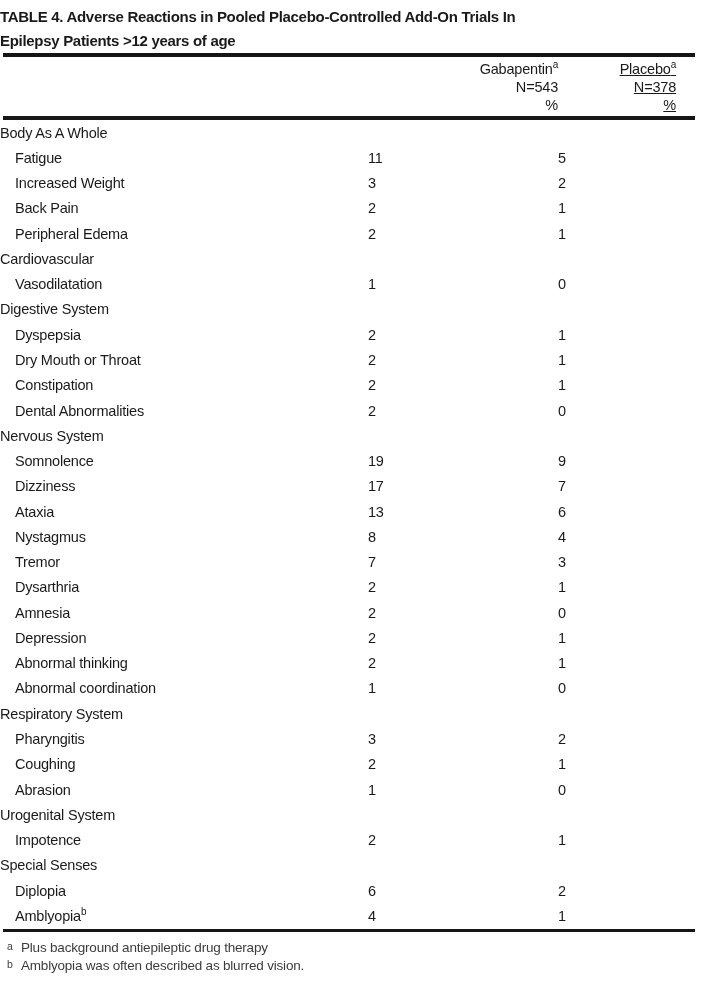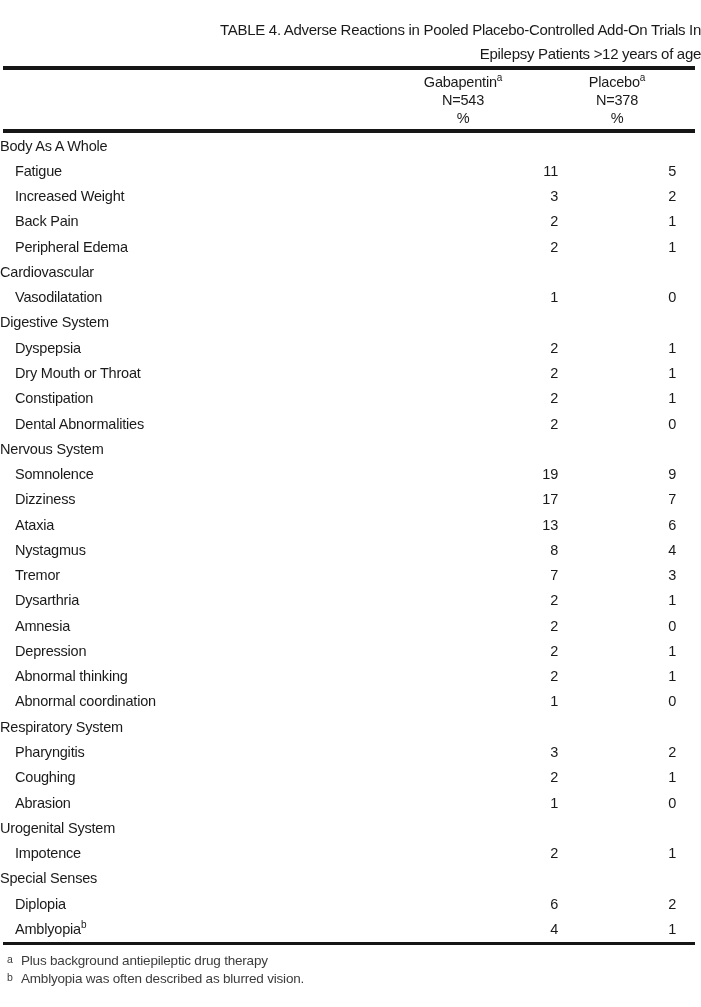--- a/index.html
+++ b/index.html
@@ -15,23 +15,23 @@
     width: 701px;
     height: 1007px;
     background: var(--bg);
     color: var(--text);
     font-family: "Liberation Sans", sans-serif;
     letter-spacing: -0.2px;
     overflow: hidden;
   }
   
   .title {
-    padding-top: 18px;
-    text-align: right;
-    font-weight: normal;
+    padding-top: 5px;
+    text-align: left;
+    font-weight: bold;
     font-size: 15px;
     line-height: 24px;
     letter-spacing: -0.3px;
   }
   
   .rule {
     height: 4px;
     background: var(--rule);
     margin-left: 3px;
     margin-right: 6px;
@@ -39,26 +39,26 @@
   .rule.bottom { height: 3px; }
   
   .thead {
     display: grid;
     grid-template-columns: 368px 190px 118px 25px;
     padding-top: 3px;
     padding-bottom: 2px;
   }
   .col-head {
     grid-row: 1;
-    text-align: center;
+    text-align: right;
     font-size: 14.5px;
     line-height: 18px;
   }
   .col-head.gaba { grid-column: 2; }
-  .col-head.plac { grid-column: 3; }
+  .col-head.plac { grid-column: 3; text-decoration: underline; }
   sup {
     font-size: 10px;
     vertical-align: super;
     line-height: 0;
   }
   
   .tbody { }
   .row {
     display: grid;
     grid-template-columns: 368px 190px 118px 25px;
@@ -69,21 +69,21 @@
   .section-label {
     grid-column: 1;
     text-underline-offset: 2px;
     white-space: nowrap;
   }
   .item-label {
     grid-column: 1;
     padding-left: 15px;
     white-space: nowrap;
   }
-  .val { text-align: right; }
+  .val { text-align: left; }
   .val.gaba { grid-column: 2; }
   .val.plac { grid-column: 3; }
   
   .footnotes {
     margin: 7px 0 0 6px;
     font-size: 13.5px;
     color: var(--fn);
     letter-spacing: -0.2px;
   }
   .footnote {

